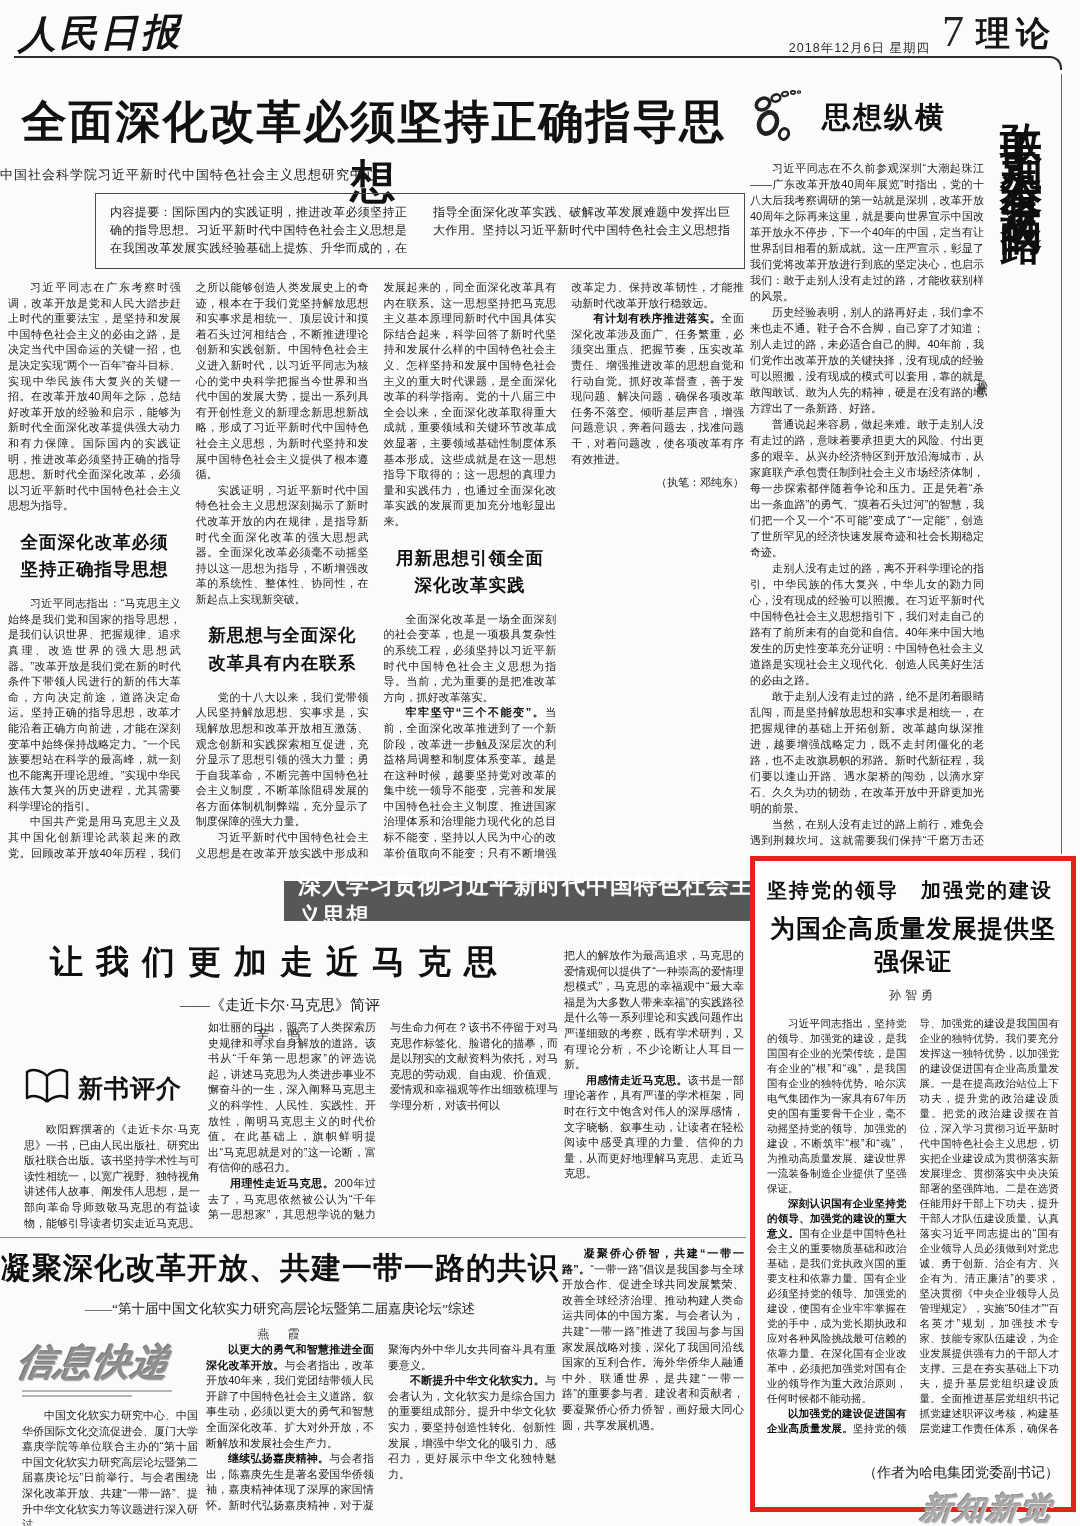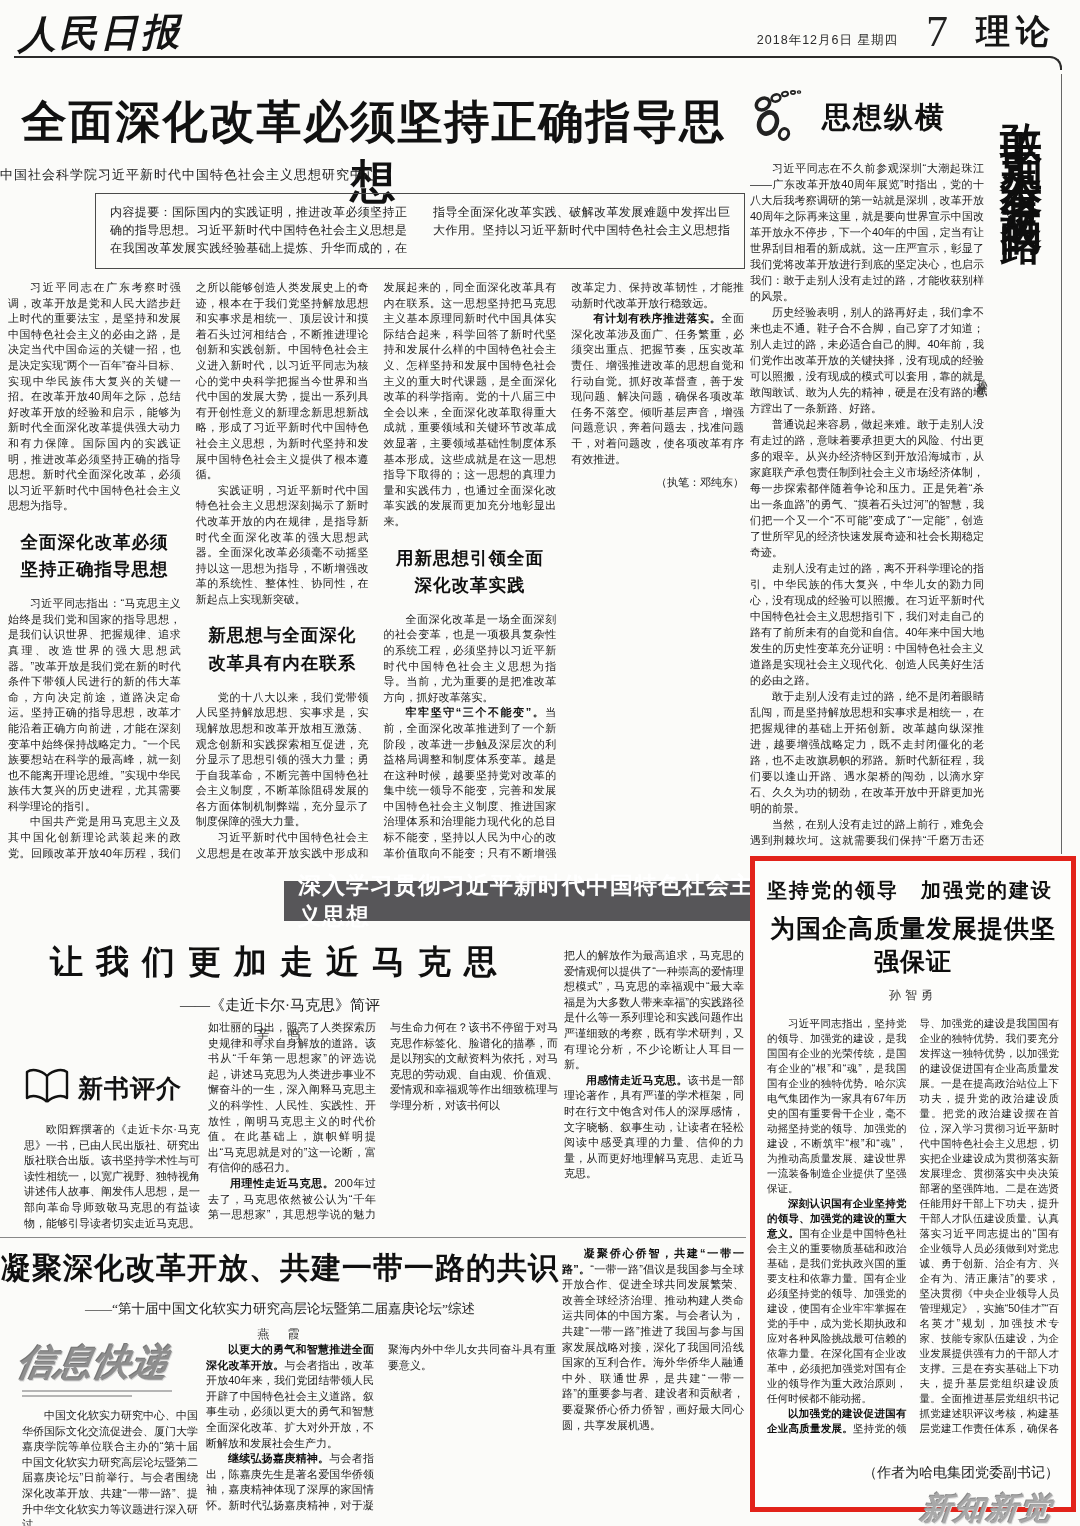--- a/index.html
+++ b/index.html
@@ -11,21 +11,21 @@
     font-family:"Liberation Sans", sans-serif;
   }
   .abs { position:absolute; }
 
   
   .mast-logo {
     left:18px; top:8px; font-family:"DejaVu Serif", serif;
     font-style:italic; font-weight:bold; font-size:38px; letter-spacing:3px;
     transform:rotate(-1deg); color:#141414;
   }
-  .mast-right { right:24px; top:6px; display:flex; align-items:center; gap:28px;margin-left:32px; }
+  .mast-right { right:24px; top:6px; display:flex; align-items:flex-end; gap:12px;margin-left:32px; }
   .mast-date { font-size:12.5px; color:#2a2a2a; letter-spacing:1px; margin-top:18px; }
   .mast-page-num { font-size:44px; font-weight:400; color:#222; font-family:"Liberation Serif", serif; }
   .mast-section { font-size:34px; font-weight:700; letter-spacing:6px; color:#161616; }
   .mast-rule {
     left:14px; top:56px; width:1048px; height:14px;
     border-top:2px solid #2b2b2b; border-right:2px solid #2b2b2b;
     border-top-right-radius:12px;
   }
 
   
@@ -265,16 +265,17 @@
     <div style="width:150px"></div>
     <div style="width:110px"></div>
   </div>
 </div>
 <div class="abs forum-colA">
     <p class="para"><span>中国文化软实力研究中心、中国华侨国际文化交流促进会、厦门大学嘉庚学院等单位联合主办的“第十届中国文化软实力研究高层论坛暨第二届嘉庚论坛”日前举行。与会者围绕深化改革开放、共建“一带一路”、提升中华文化软实力等议题进行深入研讨。</span></p>
   </div>
 <div class="abs forum-middle">
     <p class="para"><b>以更大的勇气和智慧推进全面深化改革开放。</b><span>与会者指出，改革开放40年来，我们党团结带领人民开辟了中国特色社会主义道路。叙事生动，必须以更大的勇气和智慧全面深化改革、扩大对外开放，不断解放和发展社会生产力。</span></p>
     <p class="para"><b>继续弘扬嘉庚精神。</b><span>与会者指出，陈嘉庚先生是著名爱国华侨领袖，嘉庚精神体现了深厚的家国情怀。新时代弘扬嘉庚精神，对于凝聚海内外中华儿女共同奋斗具有重要意义。</span></p>
+    <p class="para"><b>不断提升中华文化软实力。</b><span>与会者认为，文化软实力是综合国力的重要组成部分。提升中华文化软实力，要坚持创造性转化、创新性发展，增强中华文化的吸引力、感召力，更好展示中华文化独特魅力。</span></p>
   </div>
 <div class="abs forum-colD">
     <p class="para"><b>凝聚侨心侨智，共建“一带一路”。</b><span>“一带一路”倡议是我国参与全球开放合作、促进全球共同发展繁荣、改善全球经济治理、推动构建人类命运共同体的中国方案。与会者认为，共建“一带一路”推进了我国与参与国家发展战略对接，深化了我国同沿线国家的互利合作。海外华侨华人融通中外、联通世界，是共建“一带一路”的重要参与者、建设者和贡献者，要凝聚侨心侨力侨智，画好最大同心圆，共享发展机遇。</span></p>
   </div>
 
 </body></html>

